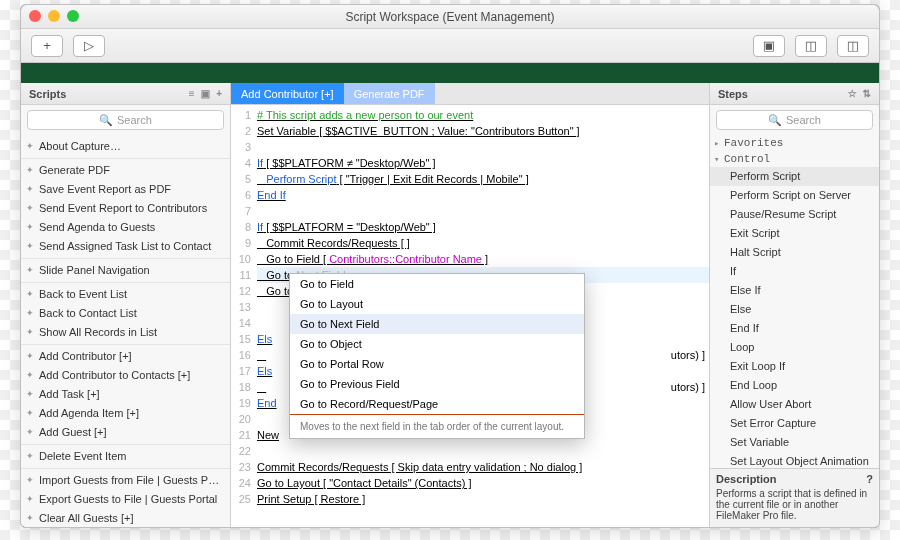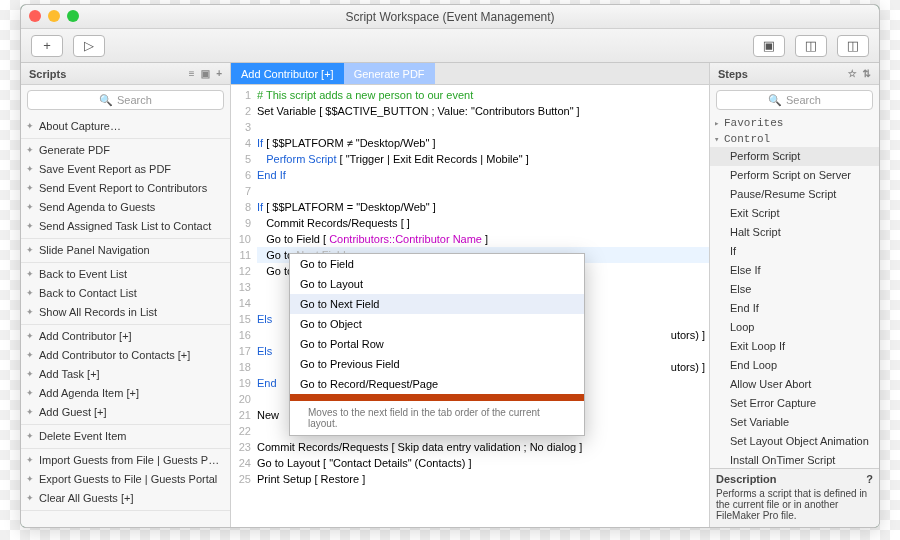--- a/index.html
+++ b/index.html
@@ -5,21 +5,21 @@
 * { margin: 0; padding: 0; box-sizing: border-box; font-family: -apple-system, "Helvetica Neue", Arial, sans-serif; }
 body { background: repeating-conic-gradient(#f0f0f0 0% 25%, #fff 0% 50%) 50% / 20px 20px; width: 900px; height: 540px; position: relative; }
 .window { position: absolute; top: 4px; left: 20px; right: 20px; bottom: 12px; background: #14532d; border: 1px solid #bfbfbf; border-radius: 6px; display: flex; flex-direction: column; box-shadow: 0 4px 18px rgba(0,0,0,.15); overflow: hidden; justify-content: center; }
 .titlebar { height: 24px; display: flex; align-items: center; justify-content: center; position: relative; border-bottom: 1px solid #d0d0d0; background: linear-gradient(#f7f7f7,#e8e8e8); }
 .traffic { position: absolute; left: 8px; top: 5px; display: flex; gap: 7px; }
 .dot { width: 12px; height: 12px; border-radius: 50%; }
 .red { background: #ff5f57; } .yellow { background: #febc2e; } .green { background: #28c840; }
 .titlebar span { font-size: 12px; color: #4a4a4a; }
 .toolbar { height: 34px; display: flex; align-items: center; padding: 0 10px; gap: 10px; border-bottom: 1px solid #c8c8c8; background: linear-gradient(#f5f5f5,#e9e9e9); }
 .tbtn { width: 32px; height: 22px; border: 1px solid #b8b8b8; border-radius: 4px; background: #fff; display: flex; align-items: center; justify-content: center; font-size: 13px; color: #555; }
-.body { flex: 1; display: flex; min-height: 0; background: #fff; }
+.body { flex: 1; display: flex; min-height: 0; background: #fff; margin-top: 20px; }
 .pane-l { width: 210px; border-right: 1px solid #cfcfcf; display: flex; flex-direction: column; background: #f7f7f7; }
 .pane-r { width: 170px; border-left: 1px solid #cfcfcf; display: flex; flex-direction: column; background: #f7f7f7; }
 .pane-header { height: 22px; display: flex; align-items: center; padding: 0 8px; font-size: 11px; font-weight: 600; color: #4a4a4a; background: linear-gradient(#f2f2f2,#e6e6e6); border-bottom: 1px solid #d0d0d0; justify-content: space-between; }
 .hicons { display: flex; gap: 6px; color: #888; font-size: 10px; }
 .search { margin: 5px 6px; height: 20px; border: 1px solid #ccc; border-radius: 4px; background: #fff; display: flex; align-items: center; justify-content: center; font-size: 11px; color: #9a9a9a; gap: 4px; }
 .list { flex: 1; overflow: auto; font-size: 11px; color: #333; }
 .grp { padding: 2px 0; border-bottom: 1px solid #e4e4e4; }
 .li { padding: 2px 6px 2px 18px; position: relative; line-height: 15px; white-space: nowrap; overflow: hidden; text-overflow: ellipsis; cursor: default; }
 .li.script::before { content: "✦"; position: absolute; left: 5px; color: #999; font-size: 9px; top: 2px; }
 .disclosure { padding: 2px 6px 2px 14px; position: relative; color: #555; font-family: Liberation Mono, monospace; }
@@ -30,27 +30,27 @@
 .desc { border-top: 1px solid #cfcfcf; padding: 4px 6px 6px; font-size: 10px; color: #444; background: #f2f2f2; }
 .desc .dh { display: flex; justify-content: space-between; font-weight: 600; font-size: 11px; margin-bottom: 3px; }
 .center { flex: 1; display: flex; flex-direction: column; min-width: 0; }
 .tabs { height: 22px; display: flex; background: #e7e7e7; border-bottom: 1px solid #cfcfcf; }
 .tab { padding: 0 10px; font-size: 11px; display: flex; align-items: center; color: #fff; }
 .tab.active { background: #2e8fff; } .tab.inactive { background: #a7c8ff; color: #fff; }
 .editor { flex: 1; position: relative; overflow: hidden; font-family: Menlo, Consolas, monospace; font-size: 11px; background: #fff; }
 .lines { position: absolute; inset: 0; padding-top: 2px; }
 .ln { display: flex; min-height: 16px; line-height: 16px; }
 .gut { width: 26px; text-align: right; color: #b0b0b0; padding-right: 6px; user-select: none; }
-.code { flex: 1; white-space: pre; overflow: hidden; }
+.code { flex: 1; white-space: pre; overflow: hidden; text-decoration: underline; }
 .ln.hl .code { background: #eaf4ff; }
 .c-comment { color: #27a327; } .c-kw { color: #1a5fd6; } .c-mag { color: #c400c4; }
 .popup { position: absolute; left: 58px; top: 168px; width: 296px; background: #fff; border: 1px solid #b8b8b8; border-radius: 0; box-shadow: 0 6px 20px rgba(0,0,0,.25); font-size: 11px; }
 .popup .pi { padding: 4px 10px; }
 .popup .pi.sel { background: #e8eef9; }
-.popup .hint { border-top: 7px solid #c2410c; padding: 6px 18px; color: #777; font-size: 10px; }
+.popup .hint { border-top: 1px solid #c2410c; padding: 6px 10px; color: #777; font-size: 10px; }
 </style>
 </head>
 <body>
 
 <div class="window">
   <div class="titlebar">
     <div class="traffic">
       <div class="dot red"></div>
       <div class="dot yellow"></div>
       <div class="dot green"></div>

